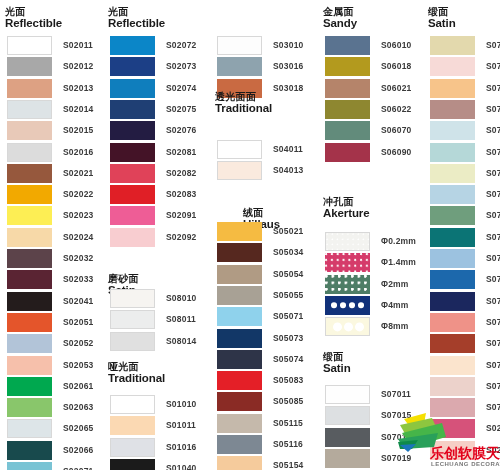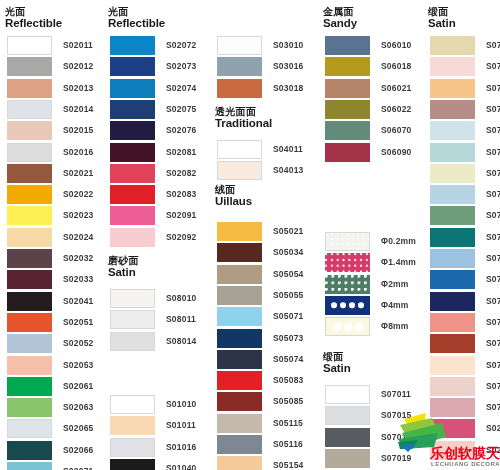--- a/index.html
+++ b/index.html
@@ -218,35 +218,39 @@
         <div class="code">S02083</div>
       </div>
       <div class="row" style="top: 206.4px;">
         <div class="chip" style="background: rgb(238, 93, 150);"></div>
         <div class="code">S02091</div>
       </div>
       <div class="row" style="top: 227.7px;">
         <div class="chip" style="background: rgb(248, 205, 208);"></div>
         <div class="code">S02092</div>
       </div>
-      <div class="sec-head" style="top: 255px;">
+      <div class="sec-head" style="top: 273px;">
         <div class="cn">磨砂面</div>
         <div class="en">Satin</div>
       </div>
       <div class="row" style="top: 289px;">
         <div class="chip bordered tex-sandy" style="background: rgb(246, 244, 241);"></div>
         <div class="code">S08010</div>
       </div>
       <div class="row" style="top: 310.3px;">
         <div class="chip bordered tex-sandy" style="background: rgb(236, 237, 237);"></div>
         <div class="code">S08011</div>
       </div>
       <div class="row" style="top: 331.6px;">
         <div class="chip bordered tex-sandy" style="background: rgb(224, 224, 224);"></div>
         <div class="code">S08014</div>
+      </div>
+      <div class="sec-head" style="top: 361px;">
+        <div class="cn">哑光面</div>
+        <div class="en">Traditional</div>
       </div>
       <div class="row" style="top: 395px;">
         <div class="chip bordered" style="background: rgb(255, 255, 255);"></div>
         <div class="code">S01010</div>
       </div>
       <div class="row" style="top: 416.3px;">
         <div class="chip" style="background: rgb(251, 217, 179);"></div>
         <div class="code">S01011</div>
       </div>
       <div class="row" style="top: 437.6px;">
@@ -264,33 +268,33 @@
         <div class="code">S03010</div>
       </div>
       <div class="row" style="top: 57.3px;">
         <div class="chip" style="background: rgb(142, 163, 174);"></div>
         <div class="code">S03016</div>
       </div>
       <div class="row" style="top: 78.6px;">
         <div class="chip" style="background: rgb(201, 106, 66);"></div>
         <div class="code">S03018</div>
       </div>
-      <div class="sec-head" style="top: 106px;">
+      <div class="sec-head" style="top: 91px;">
         <div class="cn">透光面面</div>
         <div class="en">Traditional</div>
       </div>
       <div class="row" style="top: 140px;">
         <div class="chip bordered" style="background: rgb(255, 255, 255);"></div>
         <div class="code">S04011</div>
       </div>
       <div class="row" style="top: 161.3px;">
         <div class="chip bordered" style="background: rgb(250, 234, 222);"></div>
         <div class="code">S04013</div>
       </div>
-      <div class="sec-head" style="top: 184px;">
+      <div class="sec-head" style="top: 207px; margin-left: 28px;">
         <div class="cn">绒面</div>
         <div class="en">Uillaus</div>
       </div>
       <div class="row" style="top: 222px;">
         <div class="chip" style="background: rgb(245, 187, 66);"></div>
         <div class="code">S05021</div>
       </div>
       <div class="row" style="top: 243.3px;">
         <div class="chip tex-weave" style="background: rgb(86, 40, 31);"></div>
         <div class="code">S05034</div>
@@ -357,20 +361,24 @@
         <div class="chip" style="background: rgb(142, 135, 48);"></div>
         <div class="code">S06022</div>
       </div>
       <div class="row" style="top: 121.2px;">
         <div class="chip" style="background: rgb(98, 139, 123);"></div>
         <div class="code">S06070</div>
       </div>
       <div class="row" style="top: 142.5px;">
         <div class="chip" style="background: rgb(164, 51, 74);"></div>
         <div class="code">S06090</div>
+      </div>
+      <div class="sec-head" style="top: 196px;">
+        <div class="cn">冲孔面</div>
+        <div class="en">Akerture</div>
       </div>
       <div class="row" style="top: 232px;">
         <div class="chip bordered" style="background: rgb(243, 243, 240);">
           <div class="holes" style="background-image: radial-gradient(circle at 1.2px 1.2px, rgb(255, 255, 255) 0.6px, transparent 1px); background-size: 5.2px 5.2px;"></div>
         </div>
         <div class="code">Φ0.2mm</div>
       </div>
       <div class="row" style="top: 253.3px;">
         <div class="chip" style="background: rgb(213, 59, 106);">
           <div class="holes" style="background-image: radial-gradient(circle at 1.2px 1.2px, rgb(255, 255, 255) 0.92px, transparent 1.32px); background-size: 5.84px 5.84px;"></div>

